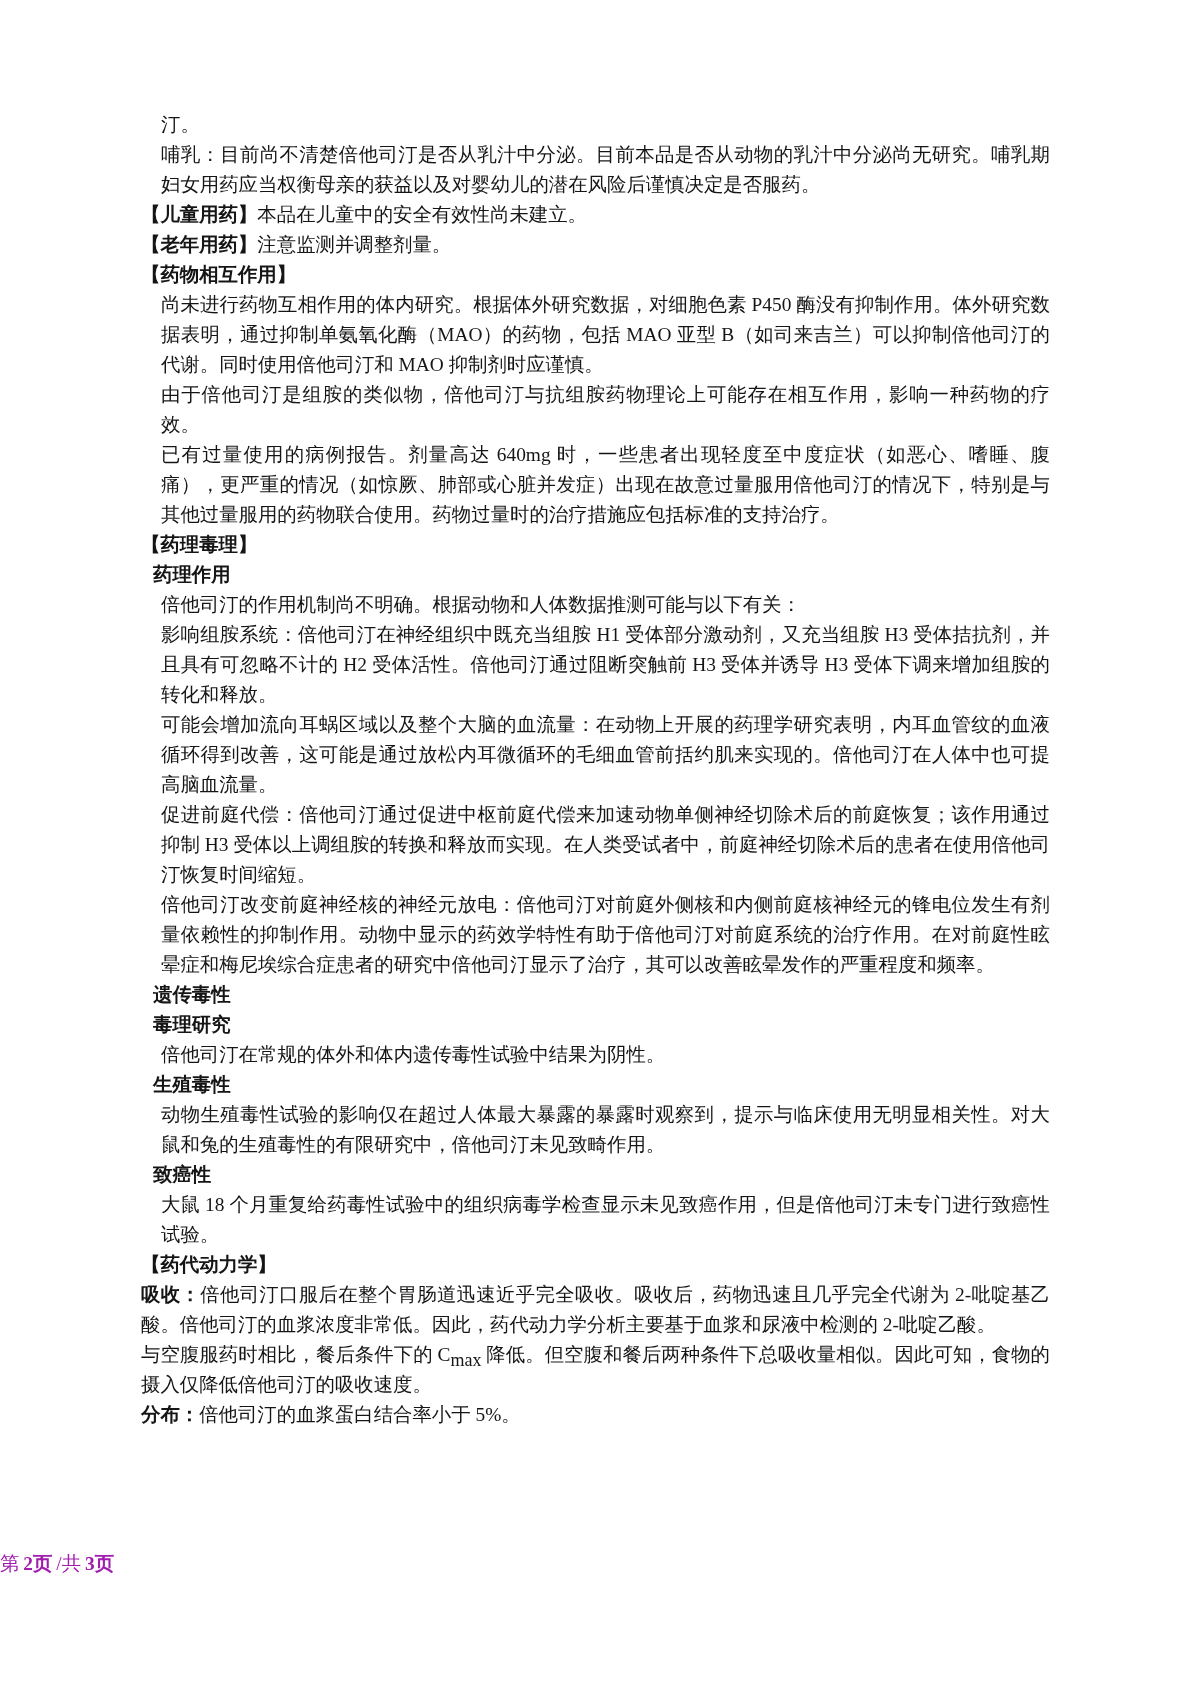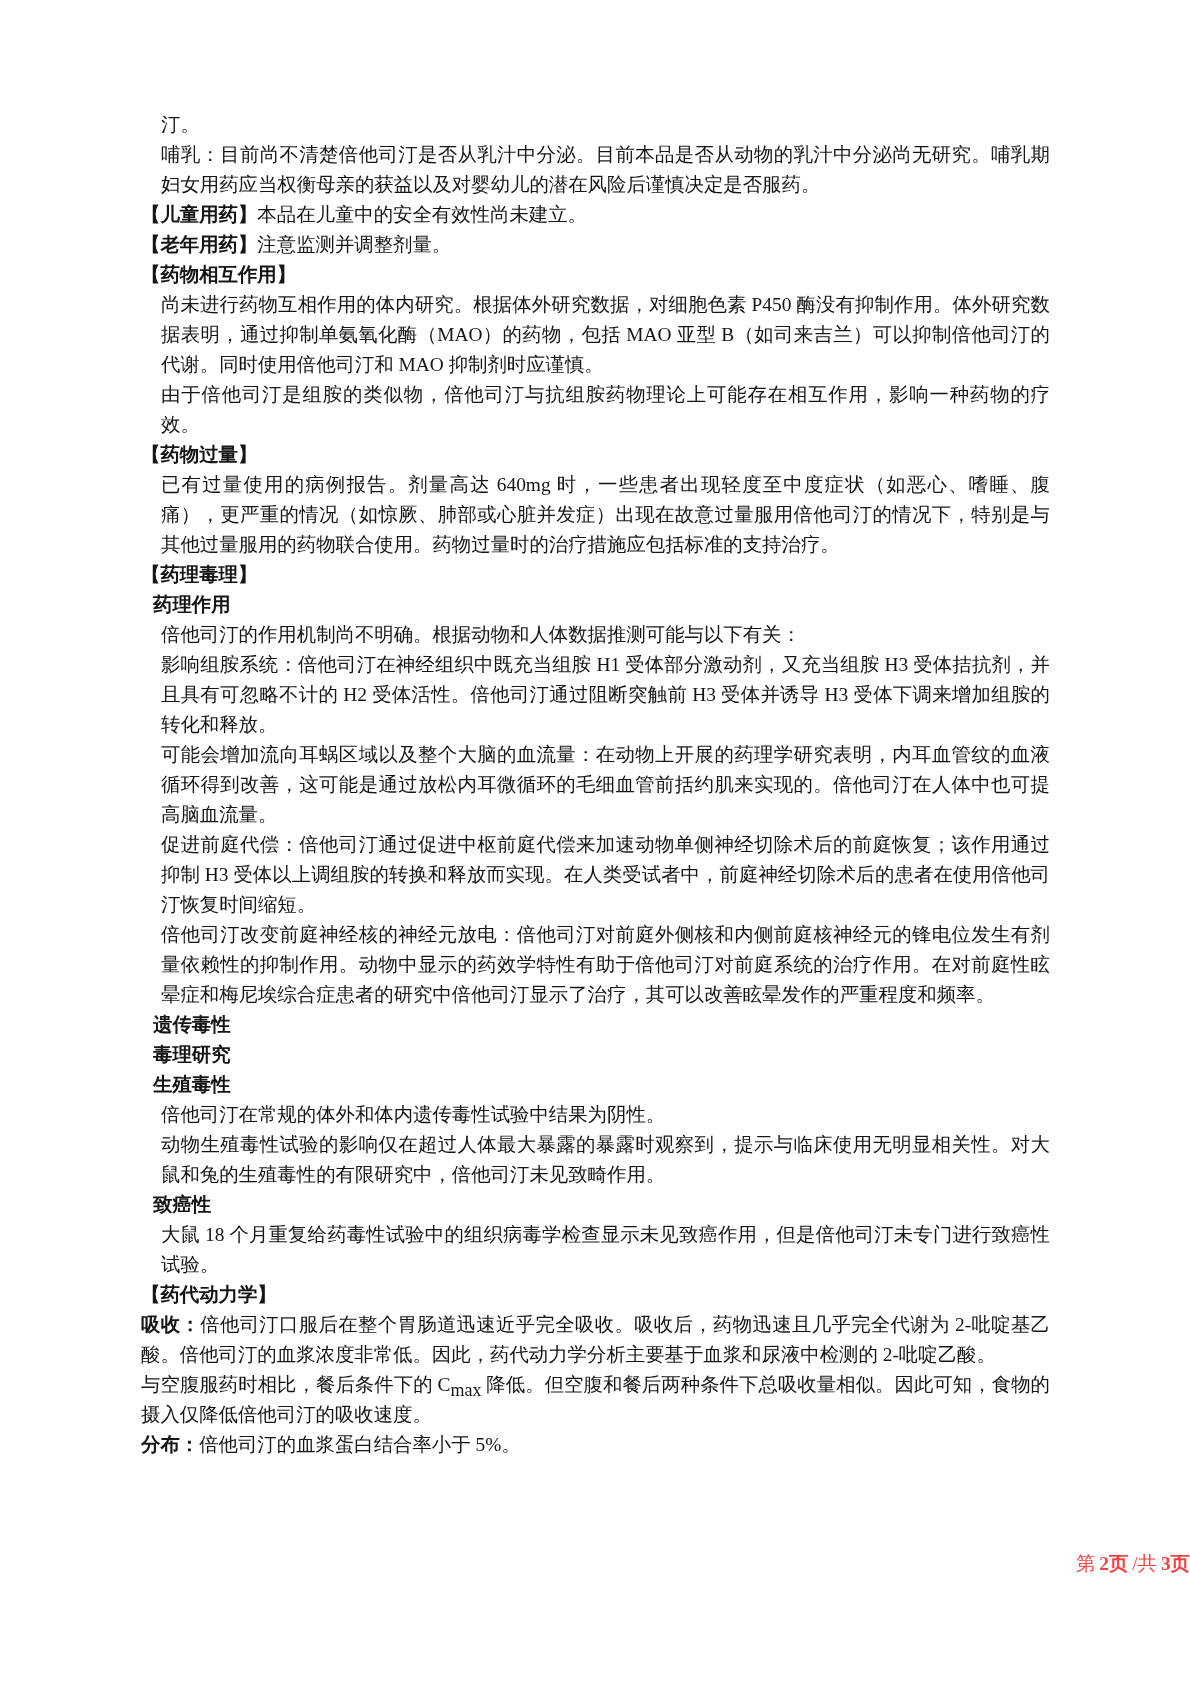--- a/index.html
+++ b/index.html
@@ -25,24 +25,24 @@
   .indent { margin-left: 20px; }
   .sec { font-weight: bold; }
   .subh { font-weight: bold; margin-left: 12px; }
   .lead { font-weight: bold; }
   .sub-script { font-size: 18px; line-height: 0; }
   .footer {
     position: absolute;
     top: 1549px;
     left: 0;
     width: 100%;
-    text-align: right;
+    text-align: left;
     font-size: 19.4px;
     line-height: 30px;
-    color: #ef4444;
+    color: #a21caf;
   }
   .footer .num { font-weight: bold; }
 </style>
 </head>
 <body>
 
 <div class="page">
   <div class="content">
 
     <div class="para indent">汀。</div>
@@ -52,21 +52,20 @@
     <div class="para"><span class="sec">【儿童用药】</span><span>本品在儿童中的安全有效性尚未建立。</span></div>
 
     <div class="para"><span class="sec">【老年用药】</span><span>注意监测并调整剂量。</span></div>
 
     <div class="para sec">【药物相互作用】</div>
 
     <div class="para indent">尚未进行药物互相作用的体内研究。根据体外研究数据，对细胞色素 P450 酶没有抑制作用。体外研究数据表明，通过抑制单氨氧化酶（MAO）的药物，包括 MAO 亚型 B（如司来吉兰）可以抑制倍他司汀的代谢。同时使用倍他司汀和 MAO 抑制剂时应谨慎。</div>
 
     <div class="para indent">由于倍他司汀是组胺的类似物，倍他司汀与抗组胺药物理论上可能存在相互作用，影响一种药物的疗效。</div>
 
-    <div class="para sec">【药物过量】</div>
 
     <div class="para indent">已有过量使用的病例报告。剂量高达 640mg 时，一些患者出现轻度至中度症状（如恶心、嗜睡、腹痛），更严重的情况（如惊厥、肺部或心脏并发症）出现在故意过量服用倍他司汀的情况下，特别是与其他过量服用的药物联合使用。药物过量时的治疗措施应包括标准的支持治疗。</div>
 
     <div class="para sec">【药理毒理】</div>
 
     <div class="para subh">药理作用</div>
 
     <div class="para indent">倍他司汀的作用机制尚不明确。根据动物和人体数据推测可能与以下有关：</div>
 
     <div class="para indent">影响组胺系统：倍他司汀在神经组织中既充当组胺 H1 受体部分激动剂，又充当组胺 H3 受体拮抗剂，并且具有可忽略不计的 H2 受体活性。倍他司汀通过阻断突触前 H3 受体并诱导 H3 受体下调来增加组胺的转化和释放。</div>
@@ -74,23 +73,23 @@
     <div class="para indent">可能会增加流向耳蜗区域以及整个大脑的血流量：在动物上开展的药理学研究表明，内耳血管纹的血液循环得到改善，这可能是通过放松内耳微循环的毛细血管前括约肌来实现的。倍他司汀在人体中也可提高脑血流量。</div>
 
     <div class="para indent">促进前庭代偿：倍他司汀通过促进中枢前庭代偿来加速动物单侧神经切除术后的前庭恢复；该作用通过抑制 H3 受体以上调组胺的转换和释放而实现。在人类受试者中，前庭神经切除术后的患者在使用倍他司汀恢复时间缩短。</div>
 
     <div class="para indent">倍他司汀改变前庭神经核的神经元放电：倍他司汀对前庭外侧核和内侧前庭核神经元的锋电位发生有剂量依赖性的抑制作用。动物中显示的药效学特性有助于倍他司汀对前庭系统的治疗作用。在对前庭性眩晕症和梅尼埃综合症患者的研究中倍他司汀显示了治疗，其可以改善眩晕发作的严重程度和频率。</div>
 
     <div class="para subh">遗传毒性</div>
 
     <div class="para subh">毒理研究</div>
 
+    <div class="para indent">倍他司汀在常规的体外和体内遗传毒性试验中结果为阴性。</div>
+
     <div class="para subh">生殖毒性</div>
-
-    <div class="para indent">倍他司汀在常规的体外和体内遗传毒性试验中结果为阴性。</div>
 
     <div class="para indent">动物生殖毒性试验的影响仅在超过人体最大暴露的暴露时观察到，提示与临床使用无明显相关性。对大鼠和兔的生殖毒性的有限研究中，倍他司汀未见致畸作用。</div>
 
     <div class="para subh">致癌性</div>
 
     <div class="para indent">大鼠 18 个月重复给药毒性试验中的组织病毒学检查显示未见致癌作用，但是倍他司汀未专门进行致癌性试验。</div>
 
     <div class="para sec">【药代动力学】</div>
 
     <div class="para"><span class="lead">吸收：</span><span>倍他司汀口服后在整个胃肠道迅速近乎完全吸收。吸收后，药物迅速且几乎完全代谢为 2-吡啶基乙酸。倍他司汀的血浆浓度非常低。因此，药代动力学分析主要基于血浆和尿液中检测的 2-吡啶乙酸。</span></div>

